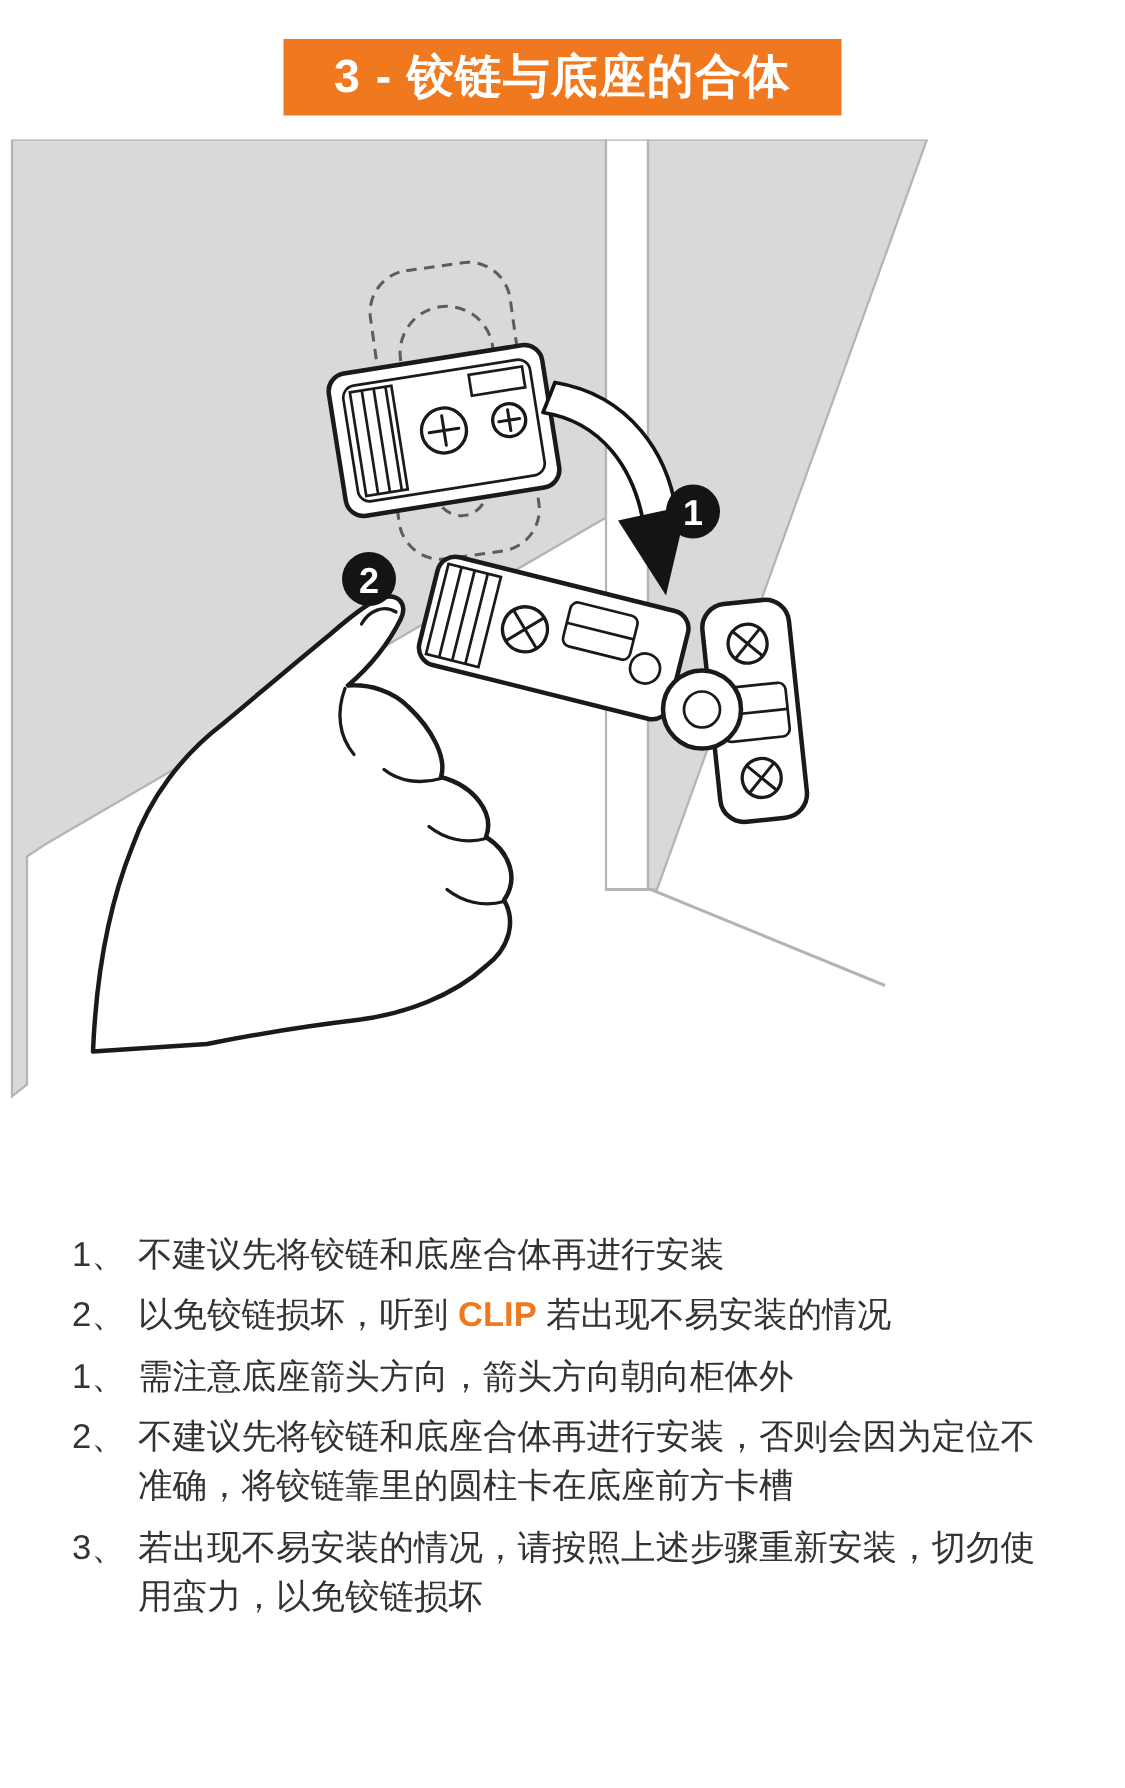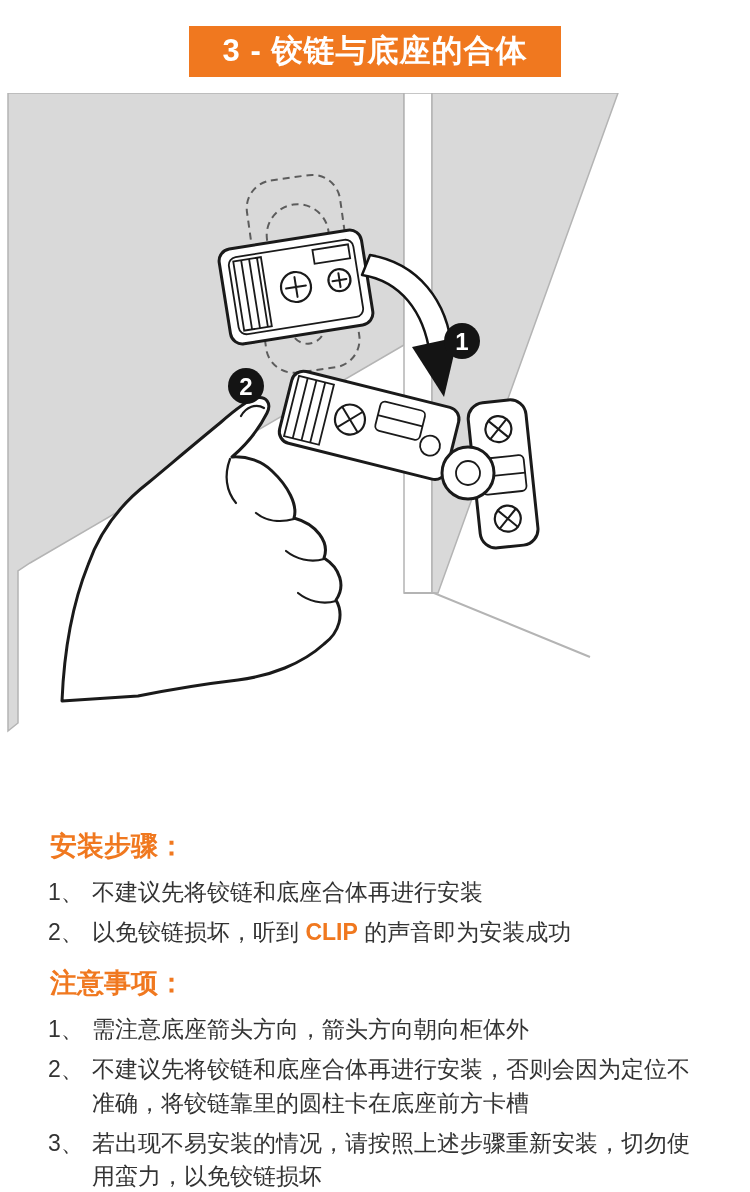--- a/index.html
+++ b/index.html
@@ -144,33 +144,31 @@
     </g>
     <g>
       <circle class="badge" cx="246" cy="381" r="18"></circle>
       <text class="badge-text" x="246" y="390" text-anchor="middle">2</text>
     </g>
   </svg>
 </div>
 
 <div class="content">
 
-  <div class="section-heading">安装步骤：</div>
 
   <div class="item">
     <span class="num">1、</span>
     <span class="txt">不建议先将铰链和底座合体再进行安装</span>
   </div>
 
   <div class="item">
     <span class="num">2、</span>
-    <span class="txt"><span>以免铰链损坏，听到 </span><span class="hl">CLIP</span><span> 的声音即为安装成功</span></span>
+    <span class="txt"><span>以免铰链损坏，听到 </span><span class="hl">CLIP</span><span> 若出现不易安装的情况</span></span>
   </div>
 
-  <div class="section-heading">注意事项：</div>
 
   <div class="item">
     <span class="num">1、</span>
     <span class="txt">需注意底座箭头方向，箭头方向朝向柜体外</span>
   </div>
 
   <div class="item">
     <span class="num">2、</span>
     <span class="txt">不建议先将铰链和底座合体再进行安装，否则会因为定位不准确，将铰链靠里的圆柱卡在底座前方卡槽</span>
   </div>

